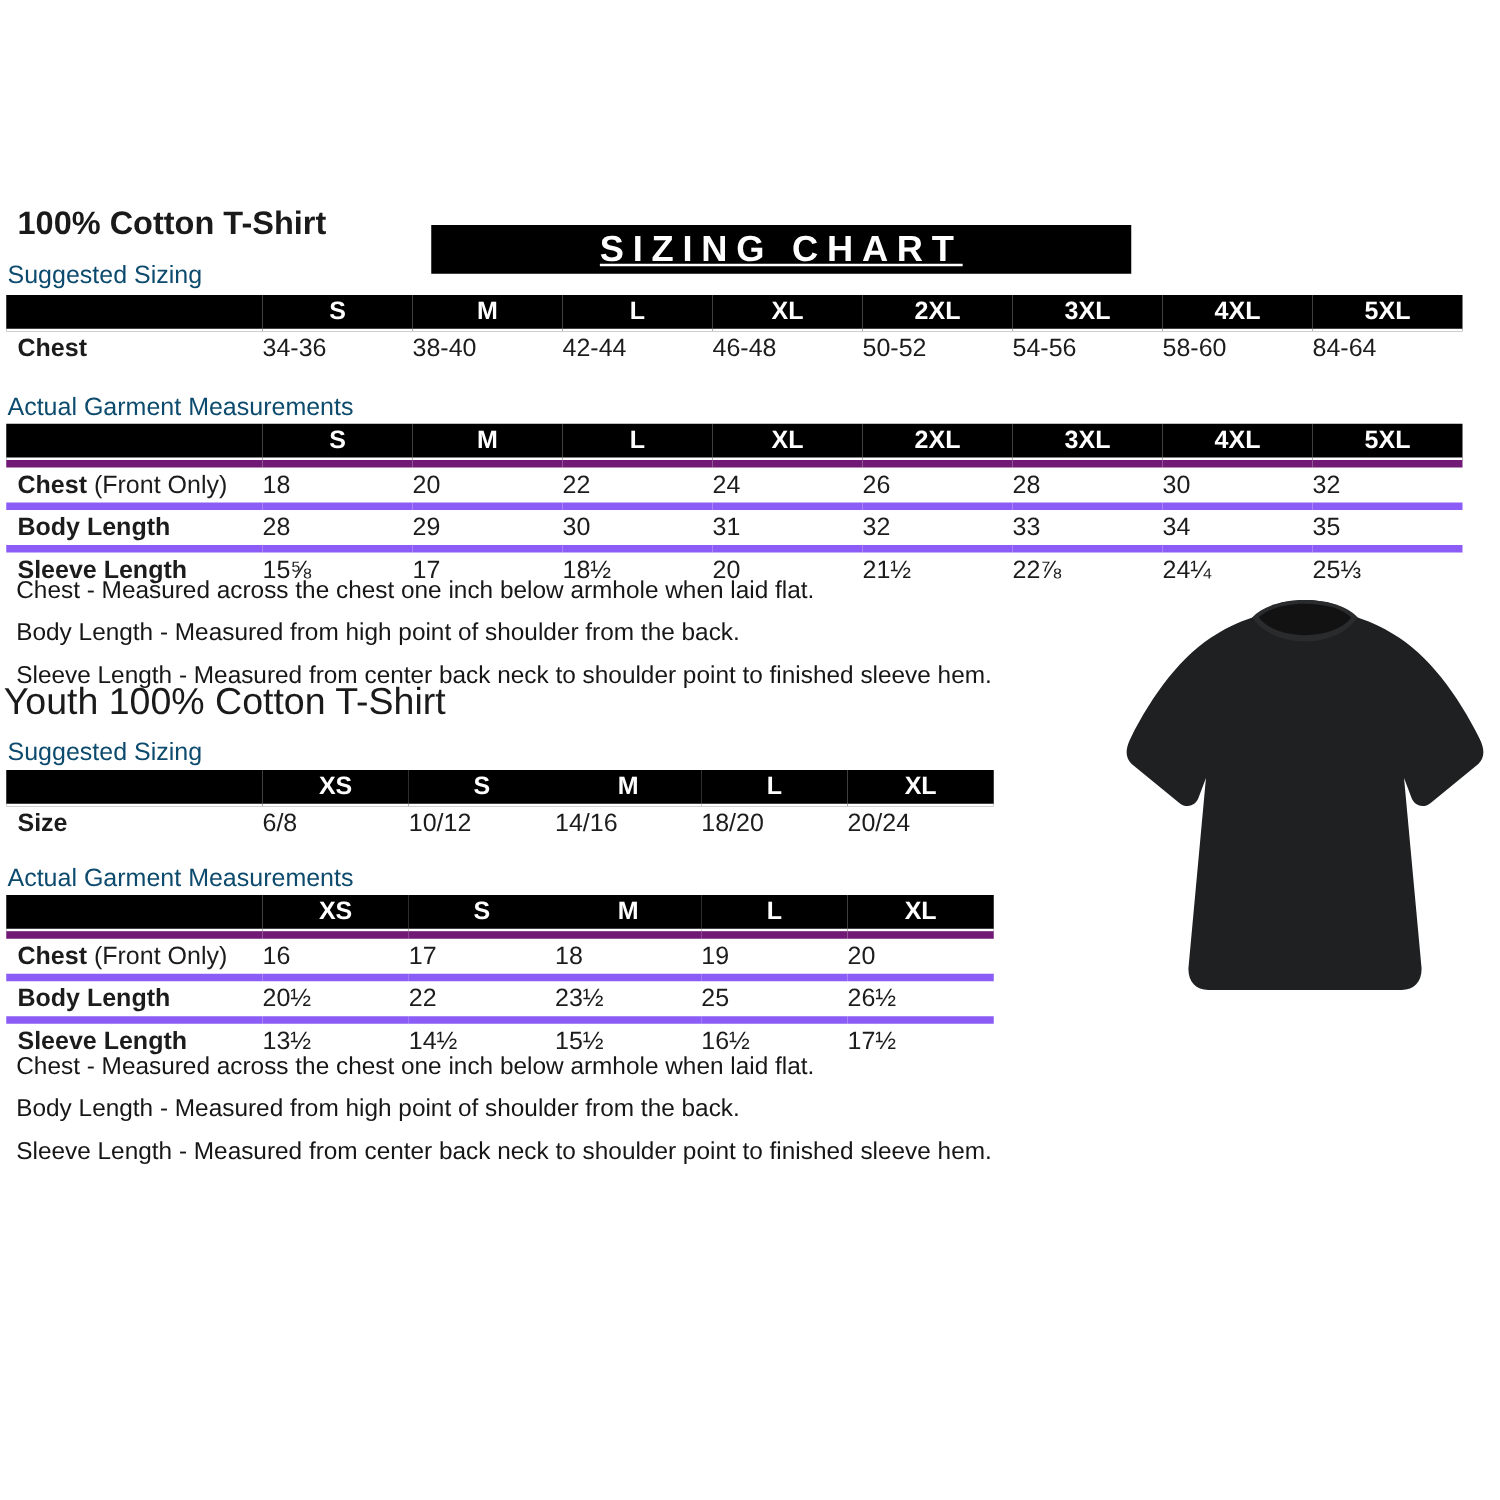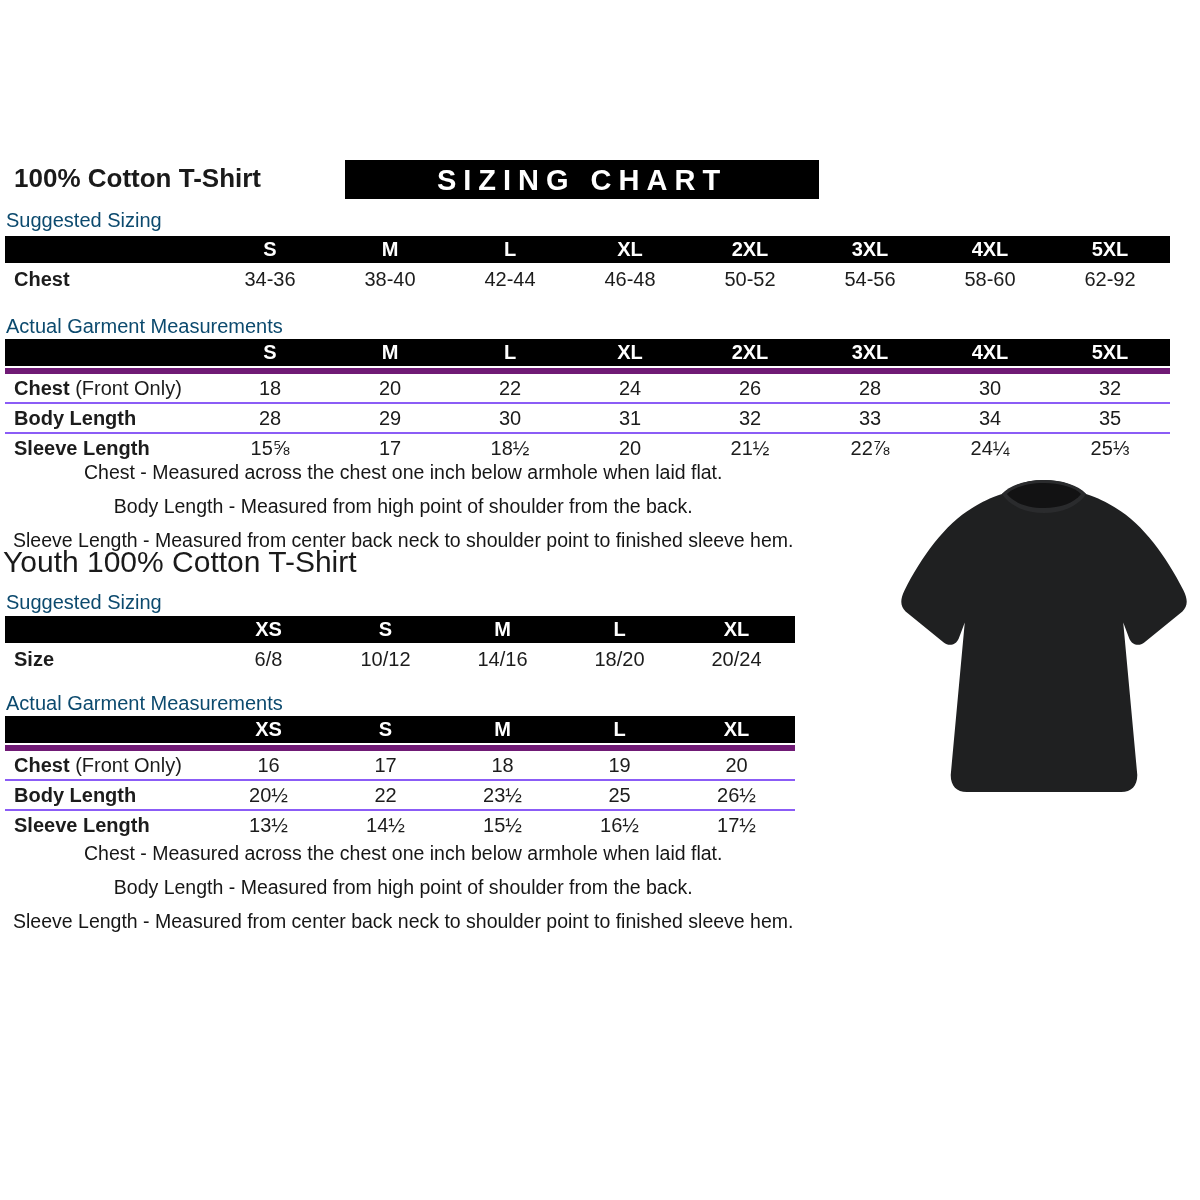--- a/index.html
+++ b/index.html
@@ -20,37 +20,37 @@
   table.adult-w { width:1165px; }
   table.youth-w { width:790px; }
   col.labelcol { width:205px; }
 
   table.sz thead th {
     background:#000; color:#fff; font-size:20px; font-weight:700;
     height:27px; padding:0; text-align:center;
     border-bottom:2px solid #ffffff;
   }
   table.sz tbody td {
-    font-size:20px; height:26px; text-align:center; padding:1px 0;
+    font-size:20px; height:26px; text-align:left; padding:1px 0;
     color:#1c1c1c; white-space:nowrap;
   }
   table.sz tbody tr.first td { border-top:6px solid #701a75; }
-  table.sz tbody tr.ruled td { border-top:2px solid #8b5cf6; }
+  table.sz tbody tr.ruled td { border-top:6px solid #8b5cf6; }
   td.rowlabel { text-align:left !important; padding-left:9px !important; }
   .b { font-weight:700; }
   .sfx { font-weight:400; }
 
-  .notes p { margin:0 0 11px 0; font-size:19.5px; color:#161616; white-space:nowrap;text-align:center; }
+  .notes p { margin:0 0 11px 0; font-size:19.5px; color:#161616; white-space:nowrap; }
   .youth-title { font-size:30px; font-weight:400; margin:0; white-space:nowrap; }
 </style>
 </head>
 <body>
 
 <h1 class="page-title abs" style="left:14px; top:163px;">100% Cotton T-Shirt</h1>
-<div class="banner abs" style="left:345px; top:160px; width:474px;">SIZING CHART</div>
+<div class="banner abs" style="left:345px; top:180px; width:560px;text-decoration:underline;">SIZING CHART</div>
 
 <div class="seclabel abs" style="left:6px; top:209px;">Suggested Sizing</div>
 
 <table class="sz adult-w abs" style="left:5px; top:236px;">
   <colgroup>
       <col class="labelcol">
       <col>
       <col>
       <col>
       <col>
@@ -75,21 +75,21 @@
   <tbody>
     <tr class="row">
       <td class="rowlabel"><span class="b">Chest</span></td>
       <td>34-36</td>
       <td>38-40</td>
       <td>42-44</td>
       <td>46-48</td>
       <td>50-52</td>
       <td>54-56</td>
       <td>58-60</td>
-      <td>62-92</td>
+      <td>84-64</td>
     </tr>
   </tbody>
 </table>
 
 <div class="seclabel abs" style="left:6px; top:315px;">Actual Garment Measurements</div>
 
 <table class="sz adult-w abs" style="left:5px; top:339px;">
   <colgroup>
       <col class="labelcol">
       <col>

